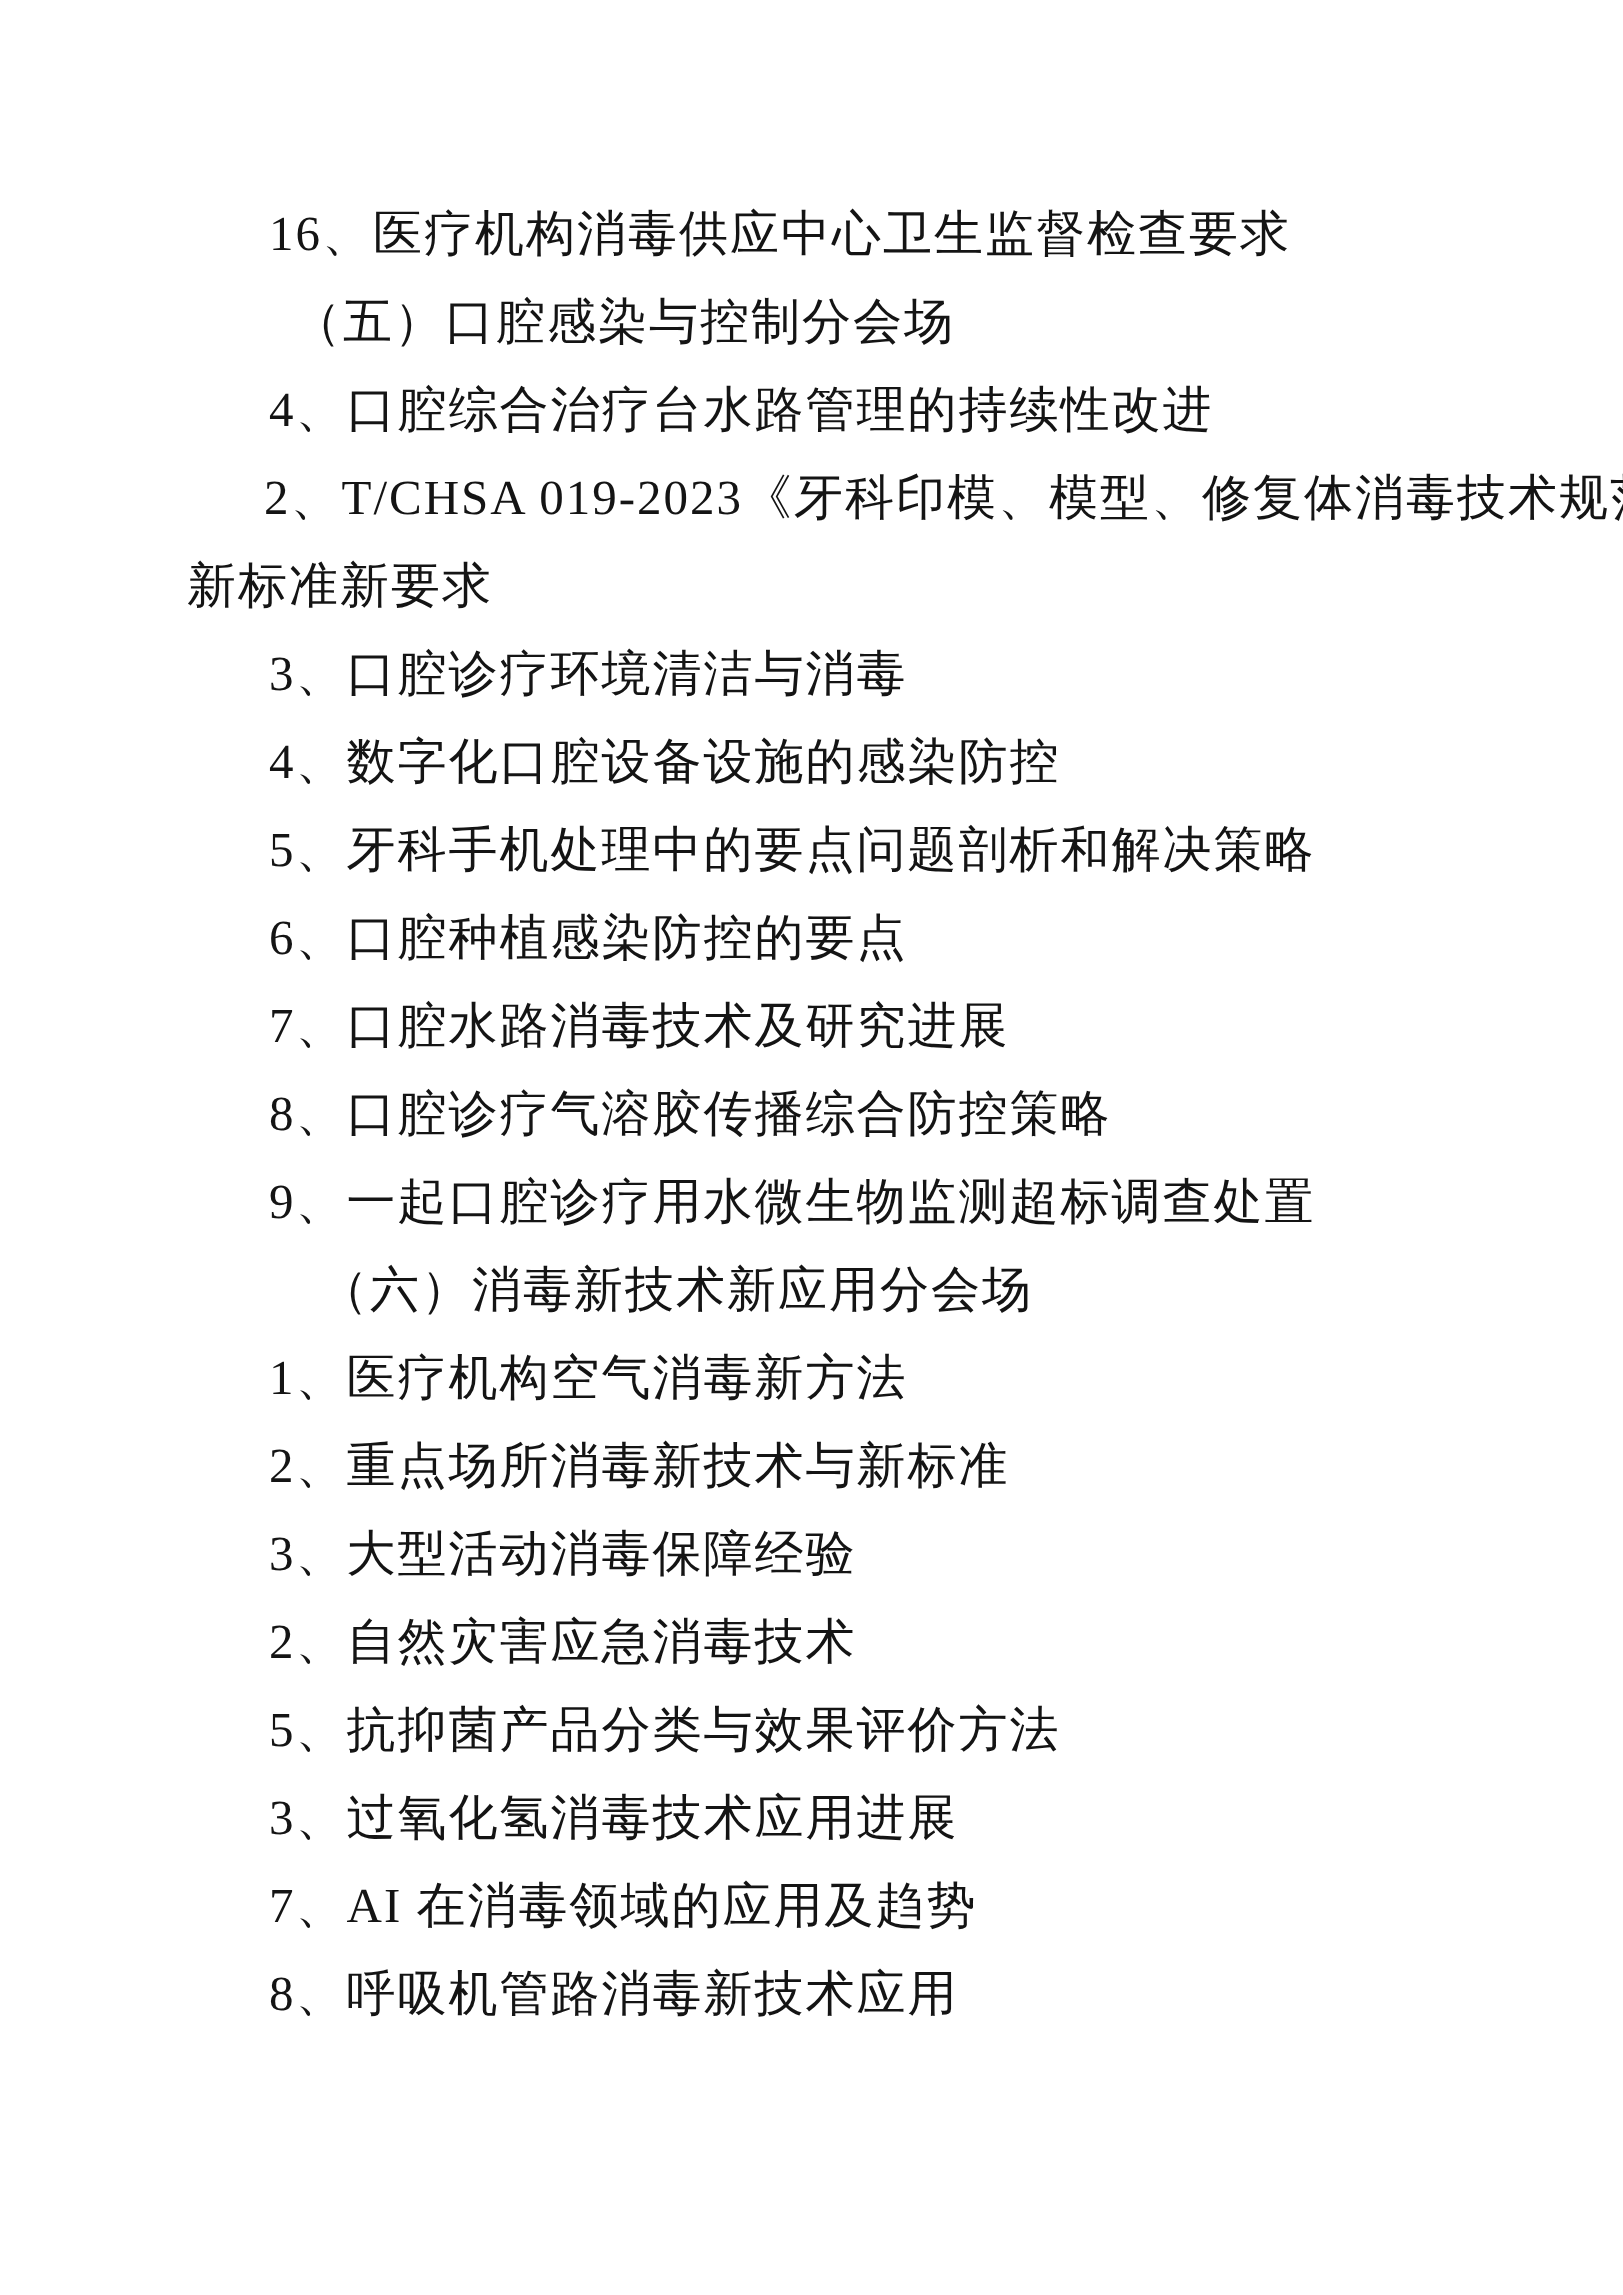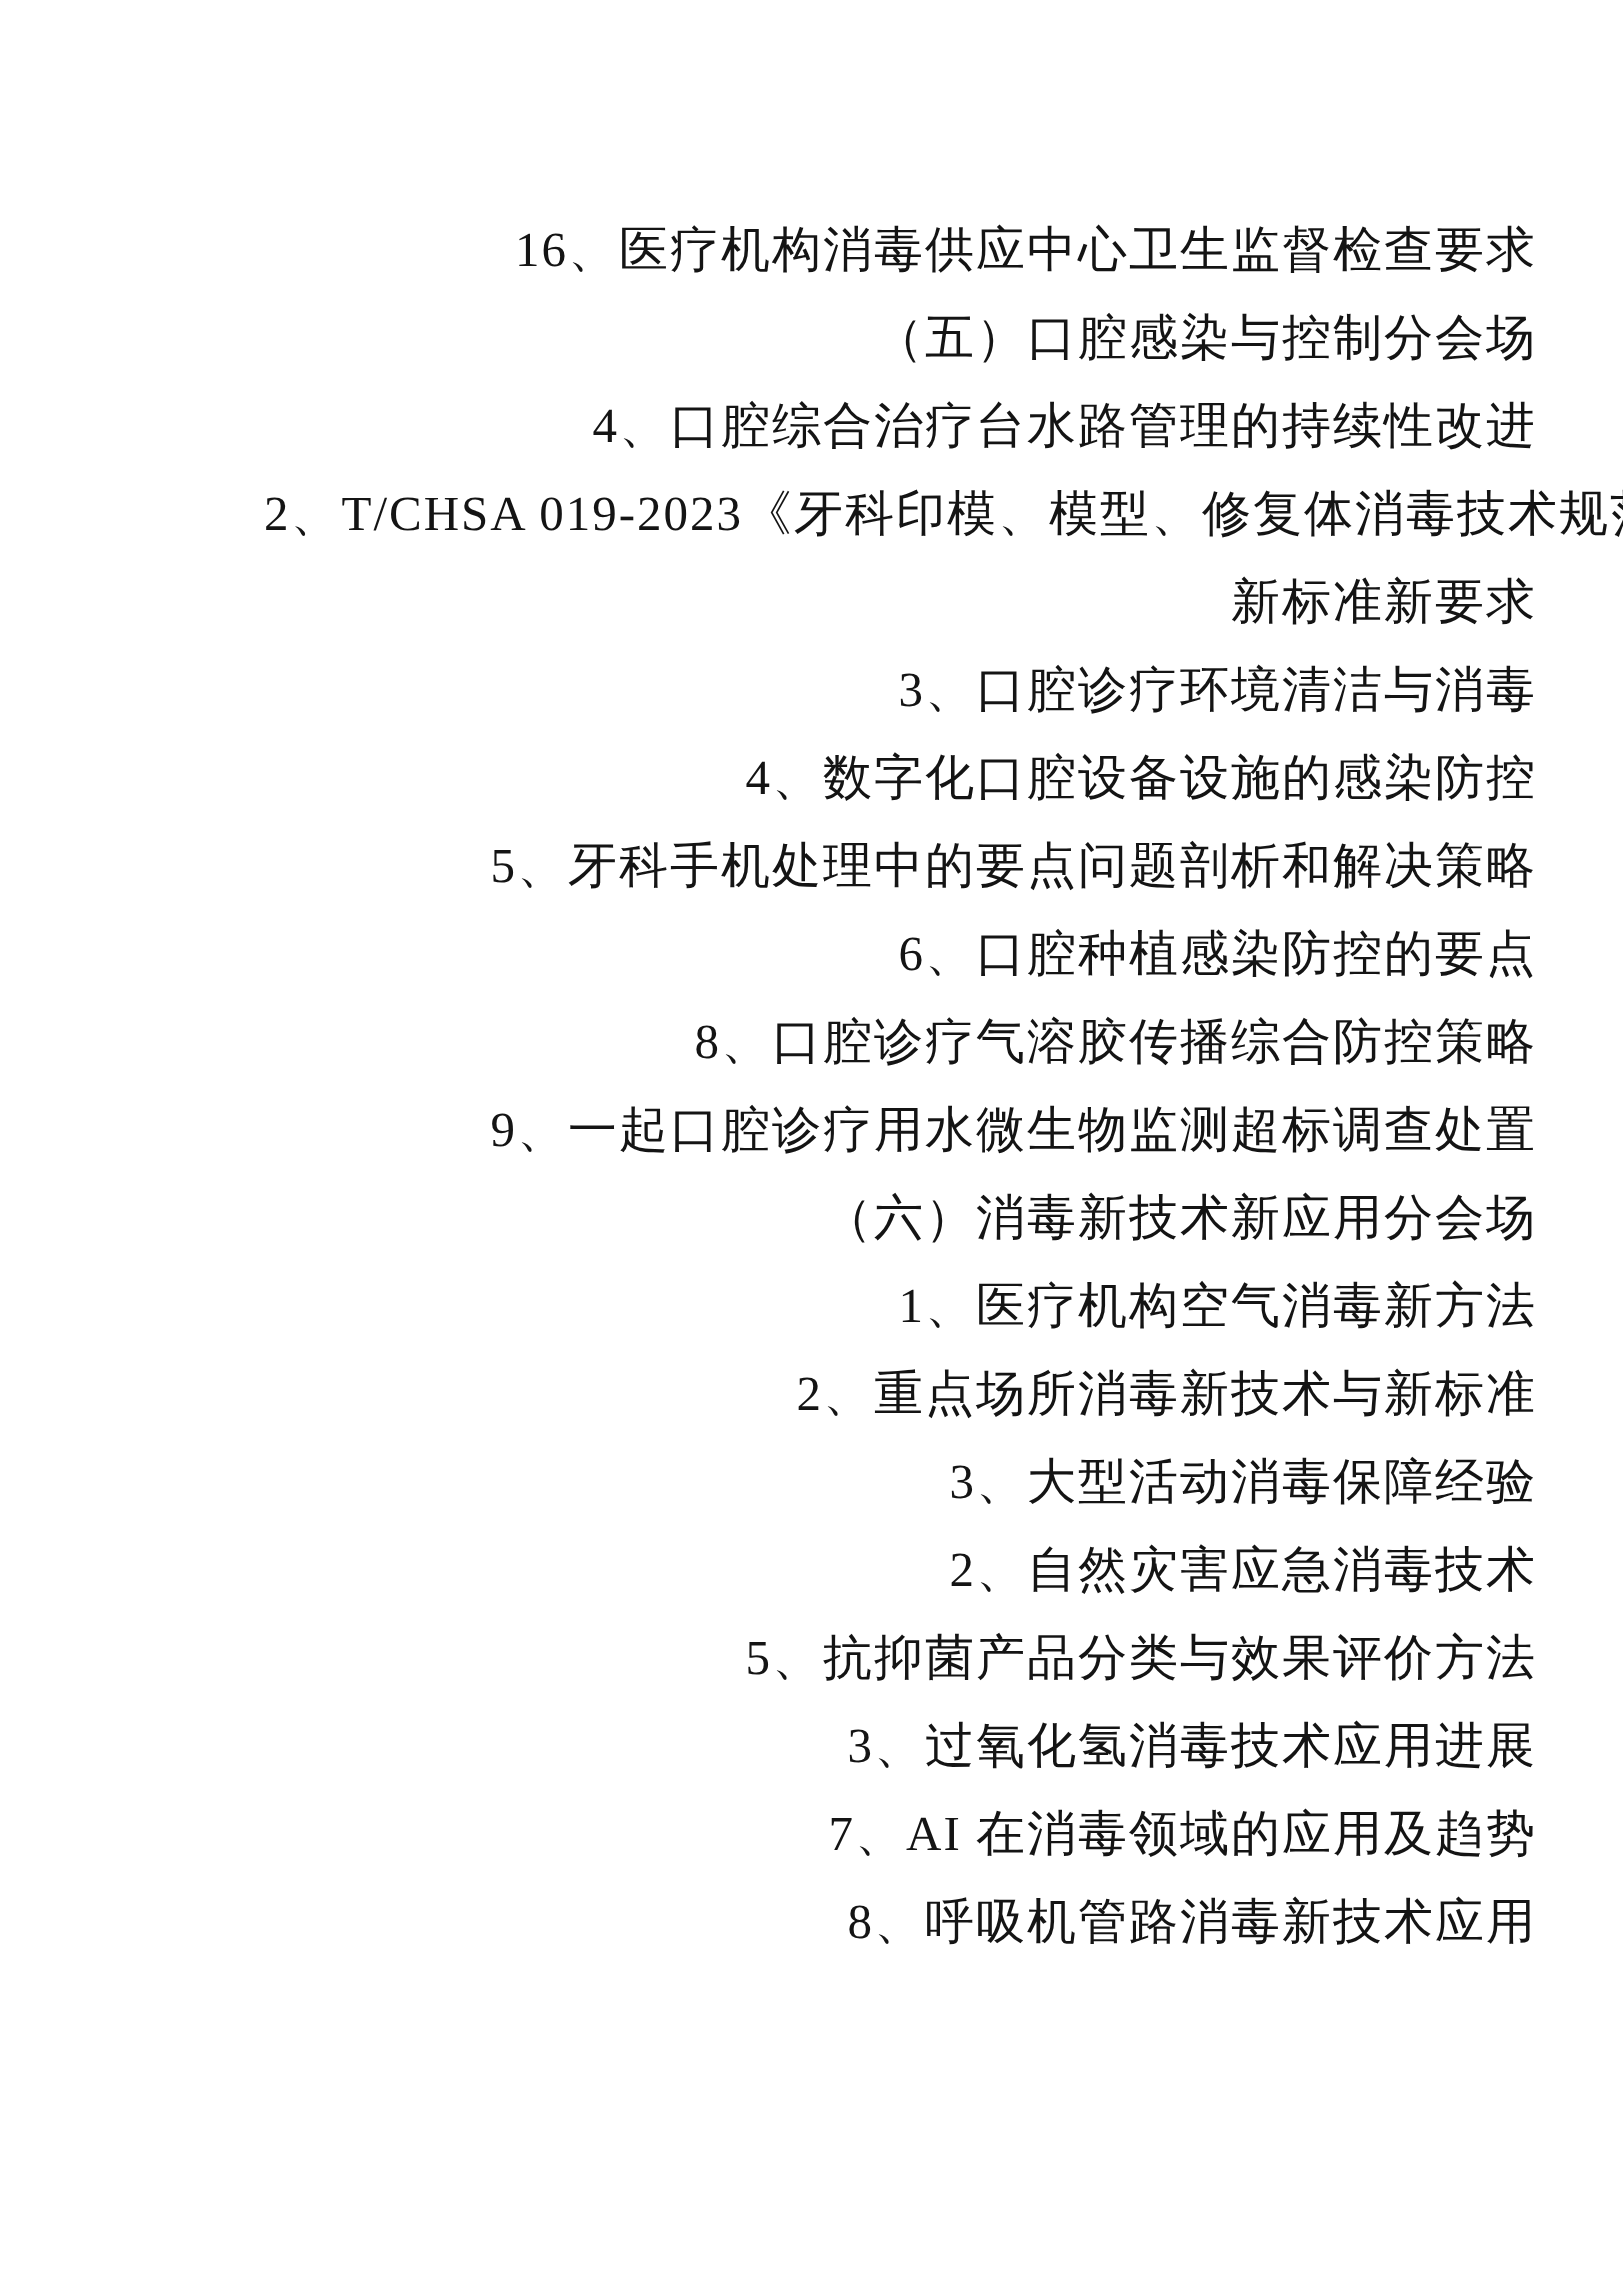--- a/index.html
+++ b/index.html
@@ -12,23 +12,22 @@
     width: 1623px;
     height: 2295px;
     background: #ffffff;
     overflow: hidden;
     font-family: "Liberation Serif", serif;
     color: #141414;
   }
   .doc {
     position: absolute;
     left: 187px;
-    top: 206px;
+    top: 190px;
     width: 1350px;
-    text-align: right;
   }
   .line {
     height: 88px;
     line-height: 88px;
     font-size: 49px;
     letter-spacing: 2px;
     white-space: nowrap;
     margin: 0;
     padding: 0;
     text-rendering: geometricPrecision;
@@ -51,20 +50,21 @@
   <div class="doc">
     <p class="line indent-item">16、医疗机构消毒供应中心卫生监督检查要求</p>
     <p class="line indent-section5">（五）口腔感染与控制分会场</p>
     <p class="line indent-item">4、口腔综合治疗台水路管理的持续性改进</p>
     <p class="line indent-item2">2、T/CHSA 019-2023《牙科印模、模型、修复体消毒技术规范》</p>
     <p class="line indent-flush">新标准新要求</p>
     <p class="line indent-item">3、口腔诊疗环境清洁与消毒</p>
     <p class="line indent-item">4、数字化口腔设备设施的感染防控</p>
     <p class="line indent-item">5、牙科手机处理中的要点问题剖析和解决策略</p>
     <p class="line indent-item">6、口腔种植感染防控的要点</p>
+    <p class="line indent-item">7、口腔水路消毒技术及研究进展</p>
     <p class="line indent-item">8、口腔诊疗气溶胶传播综合防控策略</p>
     <p class="line indent-item">9、一起口腔诊疗用水微生物监测超标调查处置</p>
     <p class="line indent-section6">（六）消毒新技术新应用分会场</p>
     <p class="line indent-item">1、医疗机构空气消毒新方法</p>
     <p class="line indent-item">2、重点场所消毒新技术与新标准</p>
     <p class="line indent-item">3、大型活动消毒保障经验</p>
     <p class="line indent-item">2、自然灾害应急消毒技术</p>
     <p class="line indent-item">5、抗抑菌产品分类与效果评价方法</p>
     <p class="line indent-item">3、过氧化氢消毒技术应用进展</p>
     <p class="line indent-item">7、AI 在消毒领域的应用及趋势</p>

